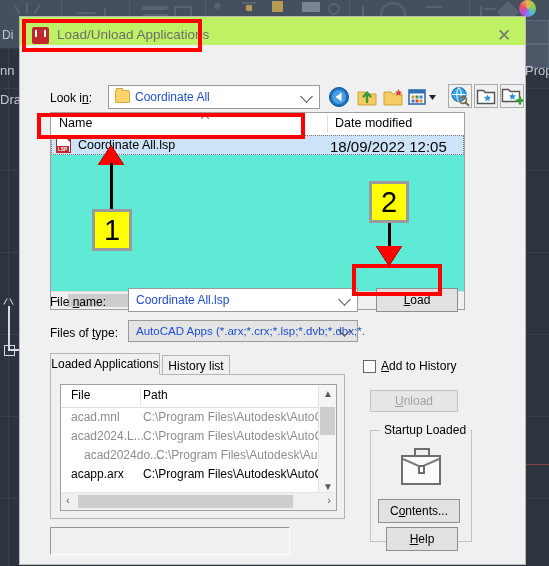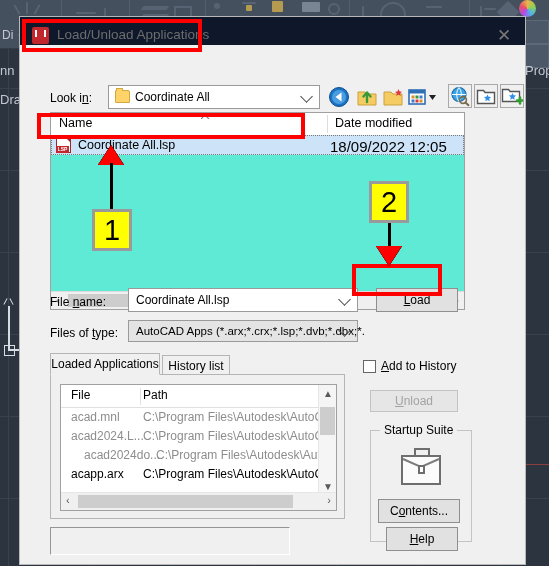--- a/index.html
+++ b/index.html
@@ -103,21 +103,21 @@
     background: #f0f0f0;
     box-shadow: 0 0 0 1px #b8b8b8;
     font-size: 12px;
     color: #000;
   }
   .titlebar {
     position: absolute;
     left: 0; top: 0;
     width: 505px;
     height: 28px;
-    background: #0f172a;
+    background: #bef264;
   }
   .title-icon {
     position: absolute;
     left: 12px; top: 10px;
     width: 17px; height: 17px;
     background: #c1272d;
     border-radius: 2px;
     color: #fff;
     font-size: 8px;
     line-height: 17px;
@@ -169,21 +169,21 @@
     white-space: nowrap;
   }
   .lbl u { text-decoration: underline; }
 
   .combo {
     position: absolute;
     background: #fff;
     border: 1px solid #9a9a9a;
     box-sizing: border-box;
     font-size: 12px;
-    color: #000000;
+    color: #1d4ed8;
   }
   .combo .cbtext {
     position: absolute;
     left: 7px; top: 50%;
     transform: translateY(-50%);
     white-space: nowrap;
   }
   .combo.has-icon .cbtext { left: 26px; }
   .combo .folder-ico {
     position: absolute;
@@ -796,21 +796,21 @@
     </div>
 
     <div class="checkbox" style="left:343px; top:305px;"></div>
     <div class="lbl" style="left:361px; top:304px;"><u>A</u>dd to History</div>
 
     <div class="btn disabled" style="left:350px; top:335px; width:88px; height:22px; line-height:20px;">
         <span><u>U</u>nload</span>
       </div>
 
     <div class="groupbox" style="left:350px; top:375px; width:102px; height:112px;"></div>
-    <div class="grouptitle" style="left:360px; top:368px;">Startup Suite</div>
+    <div class="grouptitle" style="left:360px; top:368px;">Startup Loaded</div>
     <div class="briefcase" style="left:381px; top:400px;">
       <div class="bc-flapL"></div>
       <div class="bc-flapR"></div>
       <div class="bc-latch"></div>
     </div>
     <div class="btn" style="left:358px; top:444px; width:82px; height:24px; line-height:22px;">
         <span>C<u>o</u>ntents...</span>
       </div>
 
     <div class="statusfield" style="left:30px; top:472px; width:240px; height:28px;">

